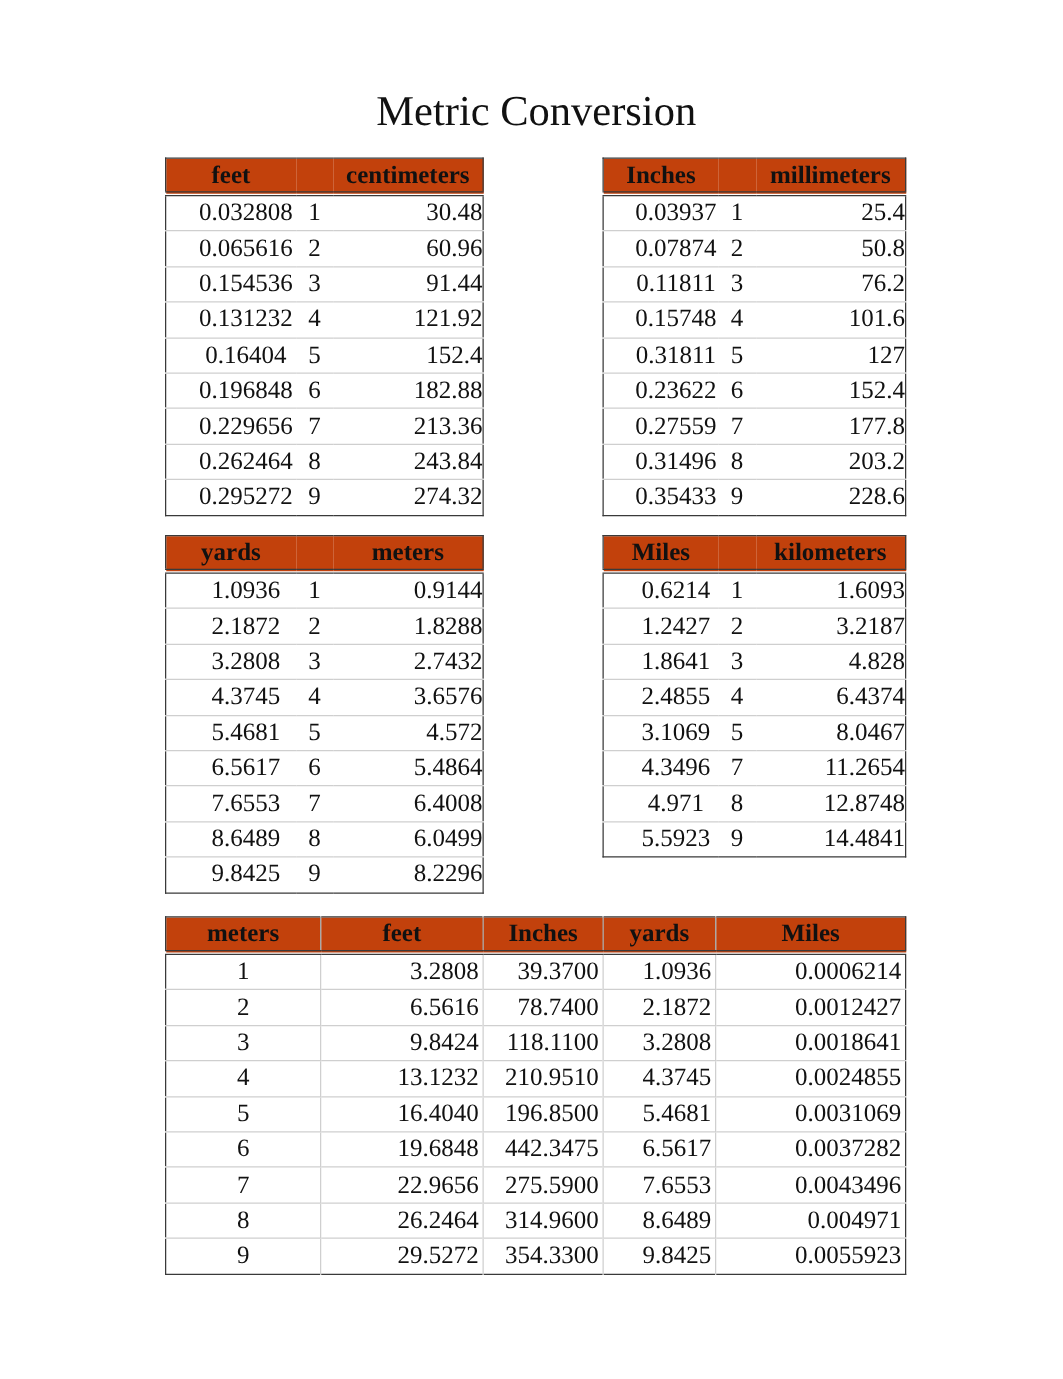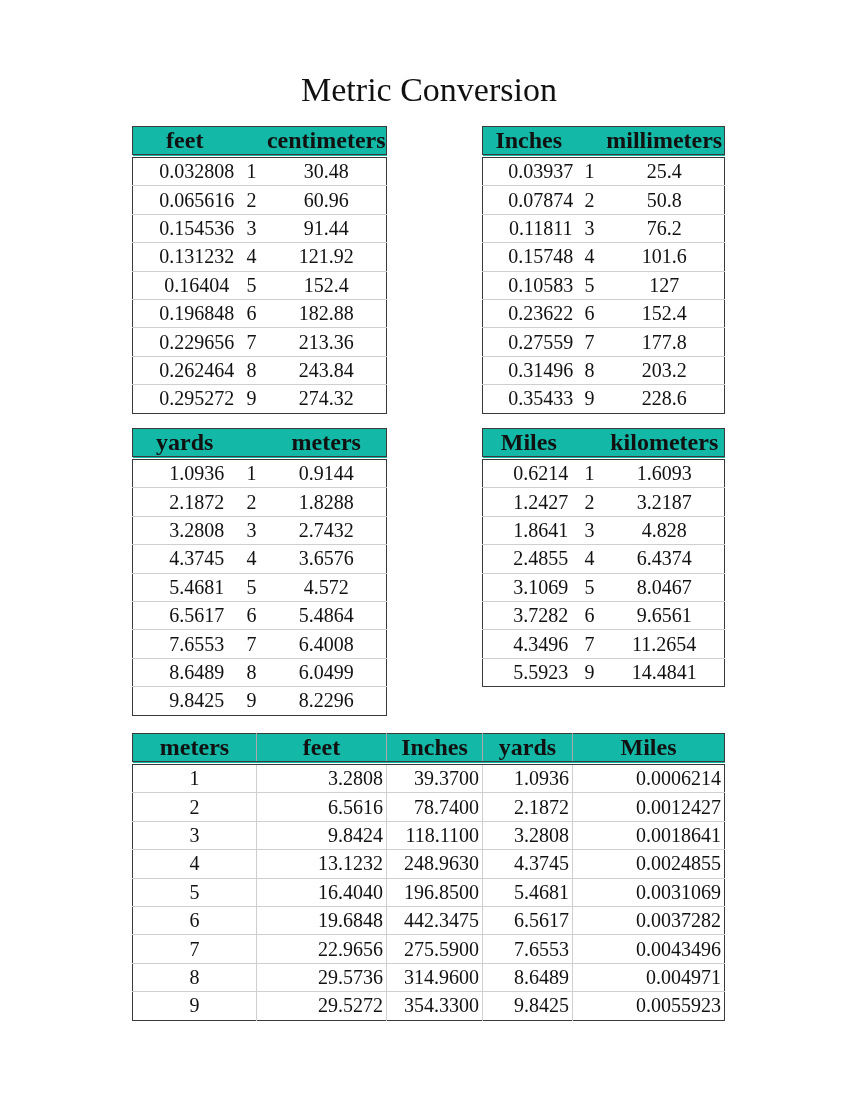--- a/index.html
+++ b/index.html
@@ -1,27 +1,27 @@
 <!DOCTYPE html>
 <html><head>
 <meta charset="utf-8">
 <style>
   html, body { margin: 0; padding: 0; background: #ffffff; }
   body { width: 850px; height: 1103px; position: relative; overflow: hidden;
          font-family: "Liberation Serif", "DejaVu Serif", serif; color: #111; }
   .title { position: absolute; left: 0; width: 858px; top: 70px; text-align: center;
            font-size: 34px; line-height: 40px; }
   table { position: absolute; border-collapse: collapse; border: 1.5px solid #3a3a3a; }
-  th { background: #14b8a6; font-weight: bold; font-size: 24px; height: 26px; padding: 0;
+  th { background: #c2410c; font-weight: bold; font-size: 20px; height: 26px; padding: 0;
        border-bottom: 4px double #3a3a3a; text-align: center; }
   td { font-size: 20px; height: 27.4px; padding: 0; border-top: 1px solid #cfcfcf; }
   tbody tr:first-child td { border-top: none; }
   .small td.c1 { text-align: center; padding-left: 24px; }
   .small td.c2 { text-align: center; }
-  .small td.c3 { text-align: center; }
+  .small td.c3 { text-align: right; }
   #t-feet-cm { left: 132px; top: 126px; width: 255px; }
   #t-in-mm { left: 482px; top: 126px; width: 243px; }
   #t-yd-m { left: 132px; top: 428px; width: 255px; }
   #t-mi-km { left: 482px; top: 428px; width: 243px; }
   #t-meters { left: 132px; top: 733px; width: 593px; }
   .big th { border-right: 1px solid #a8a8a8; }
   .big td { border-right: 1px solid #cfcfcf; text-align: right; padding-right: 3px; }
   .big td.m { text-align: center; padding-right: 0; }
   .big td:last-child, .big th:last-child { border-right: none; }
 </style>
@@ -120,21 +120,21 @@
         <td class="c1">0.11811</td>
         <td class="c2">3</td>
         <td class="c3">76.2</td>
       </tr>
       <tr>
         <td class="c1">0.15748</td>
         <td class="c2">4</td>
         <td class="c3">101.6</td>
       </tr>
       <tr>
-        <td class="c1">0.10583</td>
+        <td class="c1">0.31811</td>
         <td class="c2">5</td>
         <td class="c3">127</td>
       </tr>
       <tr>
         <td class="c1">0.23622</td>
         <td class="c2">6</td>
         <td class="c3">152.4</td>
       </tr>
       <tr>
         <td class="c1">0.27559</td>
@@ -249,28 +249,28 @@
         <td class="c1">2.4855</td>
         <td class="c2">4</td>
         <td class="c3">6.4374</td>
       </tr>
       <tr>
         <td class="c1">3.1069</td>
         <td class="c2">5</td>
         <td class="c3">8.0467</td>
       </tr>
       <tr>
-        <td class="c1">3.7282</td>
-        <td class="c2">6</td>
-        <td class="c3">9.6561</td>
-      </tr>
-      <tr>
         <td class="c1">4.3496</td>
         <td class="c2">7</td>
         <td class="c3">11.2654</td>
+      </tr>
+      <tr>
+        <td class="c1">4.971</td>
+        <td class="c2">8</td>
+        <td class="c3">12.8748</td>
       </tr>
       <tr>
         <td class="c1">5.5923</td>
         <td class="c2">9</td>
         <td class="c3">14.4841</td>
       </tr>
     </tbody>
 </table>
 
 <table id="t-meters" class="big">
@@ -308,21 +308,21 @@
       <tr>
         <td class="m">3</td>
         <td class="">9.8424</td>
         <td class="">118.1100</td>
         <td class="">3.2808</td>
         <td class="">0.0018641</td>
       </tr>
       <tr>
         <td class="m">4</td>
         <td class="">13.1232</td>
-        <td class="">248.9630</td>
+        <td class="">210.9510</td>
         <td class="">4.3745</td>
         <td class="">0.0024855</td>
       </tr>
       <tr>
         <td class="m">5</td>
         <td class="">16.4040</td>
         <td class="">196.8500</td>
         <td class="">5.4681</td>
         <td class="">0.0031069</td>
       </tr>
@@ -335,21 +335,21 @@
       </tr>
       <tr>
         <td class="m">7</td>
         <td class="">22.9656</td>
         <td class="">275.5900</td>
         <td class="">7.6553</td>
         <td class="">0.0043496</td>
       </tr>
       <tr>
         <td class="m">8</td>
-        <td class="">29.5736</td>
+        <td class="">26.2464</td>
         <td class="">314.9600</td>
         <td class="">8.6489</td>
         <td class="">0.004971</td>
       </tr>
       <tr>
         <td class="m">9</td>
         <td class="">29.5272</td>
         <td class="">354.3300</td>
         <td class="">9.8425</td>
         <td class="">0.0055923</td>

